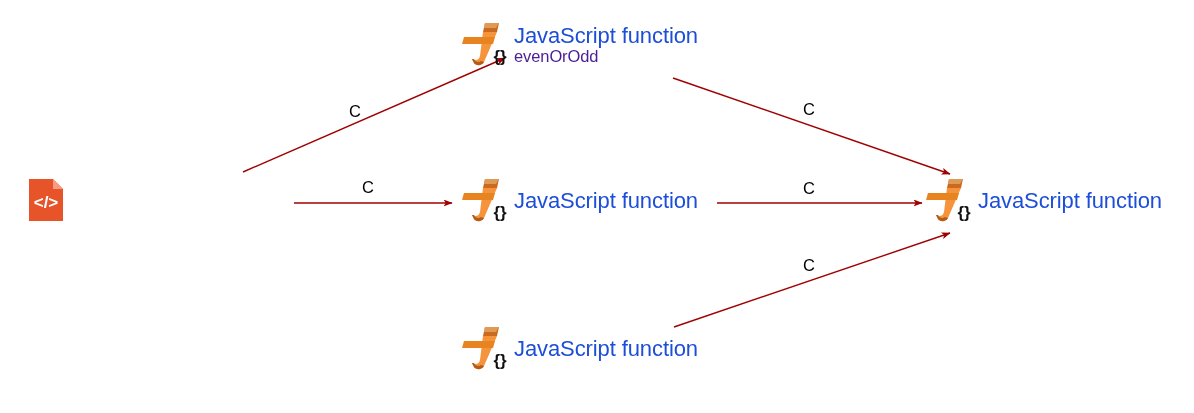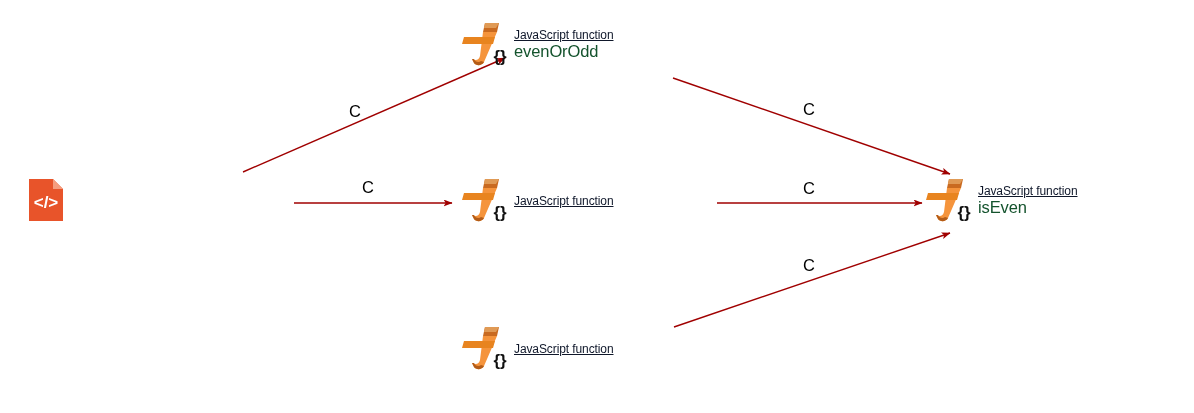--- a/index.html
+++ b/index.html
@@ -33,28 +33,27 @@
     position: relative;
     flex: 0 0 auto;
   }
   .node-text {
     display: flex;
     flex-direction: column;
     justify-content: center;
     line-height: 1.08;
   }
   .node-title {
-    color: #0f172a;
-    text-decoration: underline;
-    font-size: 12px;
+    color: #1d4ed8;
+    font-size: 22px;
     white-space: nowrap;
     letter-spacing: -0.1px;
   }
   .node-subtitle {
-    color: #14532d;
+    color: #4c1d95;
     font-size: 16.5px;
     white-space: nowrap;
     letter-spacing: -0.1px;
     margin-top: 1px;
   }
   
   .file-icon {
     width: 36px;
     height: 44px;
   }
@@ -148,21 +147,20 @@
         <path d="M33,3 L47,3 L45,12 L31,12 Z" fill="#c96a20"></path>
         <path d="M31,12 L45,12 L32,42 C30,46 24,46 22,43 L20,39 C24,41 27,40 28,36 Z" fill="#f5943c"></path>
         <path d="M12,17 L43,17 L41,24 L10,24 Z" fill="#e8841f"></path>
         <path d="M20,39 L22,43 C24,46 30,46 32,42 L29,41 C27,43 23,42 22,39 Z" fill="#b35c18"></path>
         <path d="M33,3 L47,3 L44,8 L32,8 Z" fill="#e09a55"></path>
         <text x="48" y="42" fill="#101010" font-size="17" font-family="Liberation Sans, sans-serif" font-weight="bold" text-anchor="middle">{}</text>
       </svg>
     </div>
     <div class="node-text" style="margin-left:4px;">
       <span class="node-title">JavaScript function</span>
-      <span class="node-subtitle">isEven</span>
     </div>
   </div>
 
   <div class="node" style="left:452px; top:324px;">
     <div class="node-icon">
       <svg class="js-icon" viewBox="0 0 58 46" xmlns="http://www.w3.org/2000/svg">
         <path d="M33,3 L47,3 L45,12 L31,12 Z" fill="#c96a20"></path>
         <path d="M31,12 L45,12 L32,42 C30,46 24,46 22,43 L20,39 C24,41 27,40 28,36 Z" fill="#f5943c"></path>
         <path d="M12,17 L43,17 L41,24 L10,24 Z" fill="#e8841f"></path>
         <path d="M20,39 L22,43 C24,46 30,46 32,42 L29,41 C27,43 23,42 22,39 Z" fill="#b35c18"></path>

